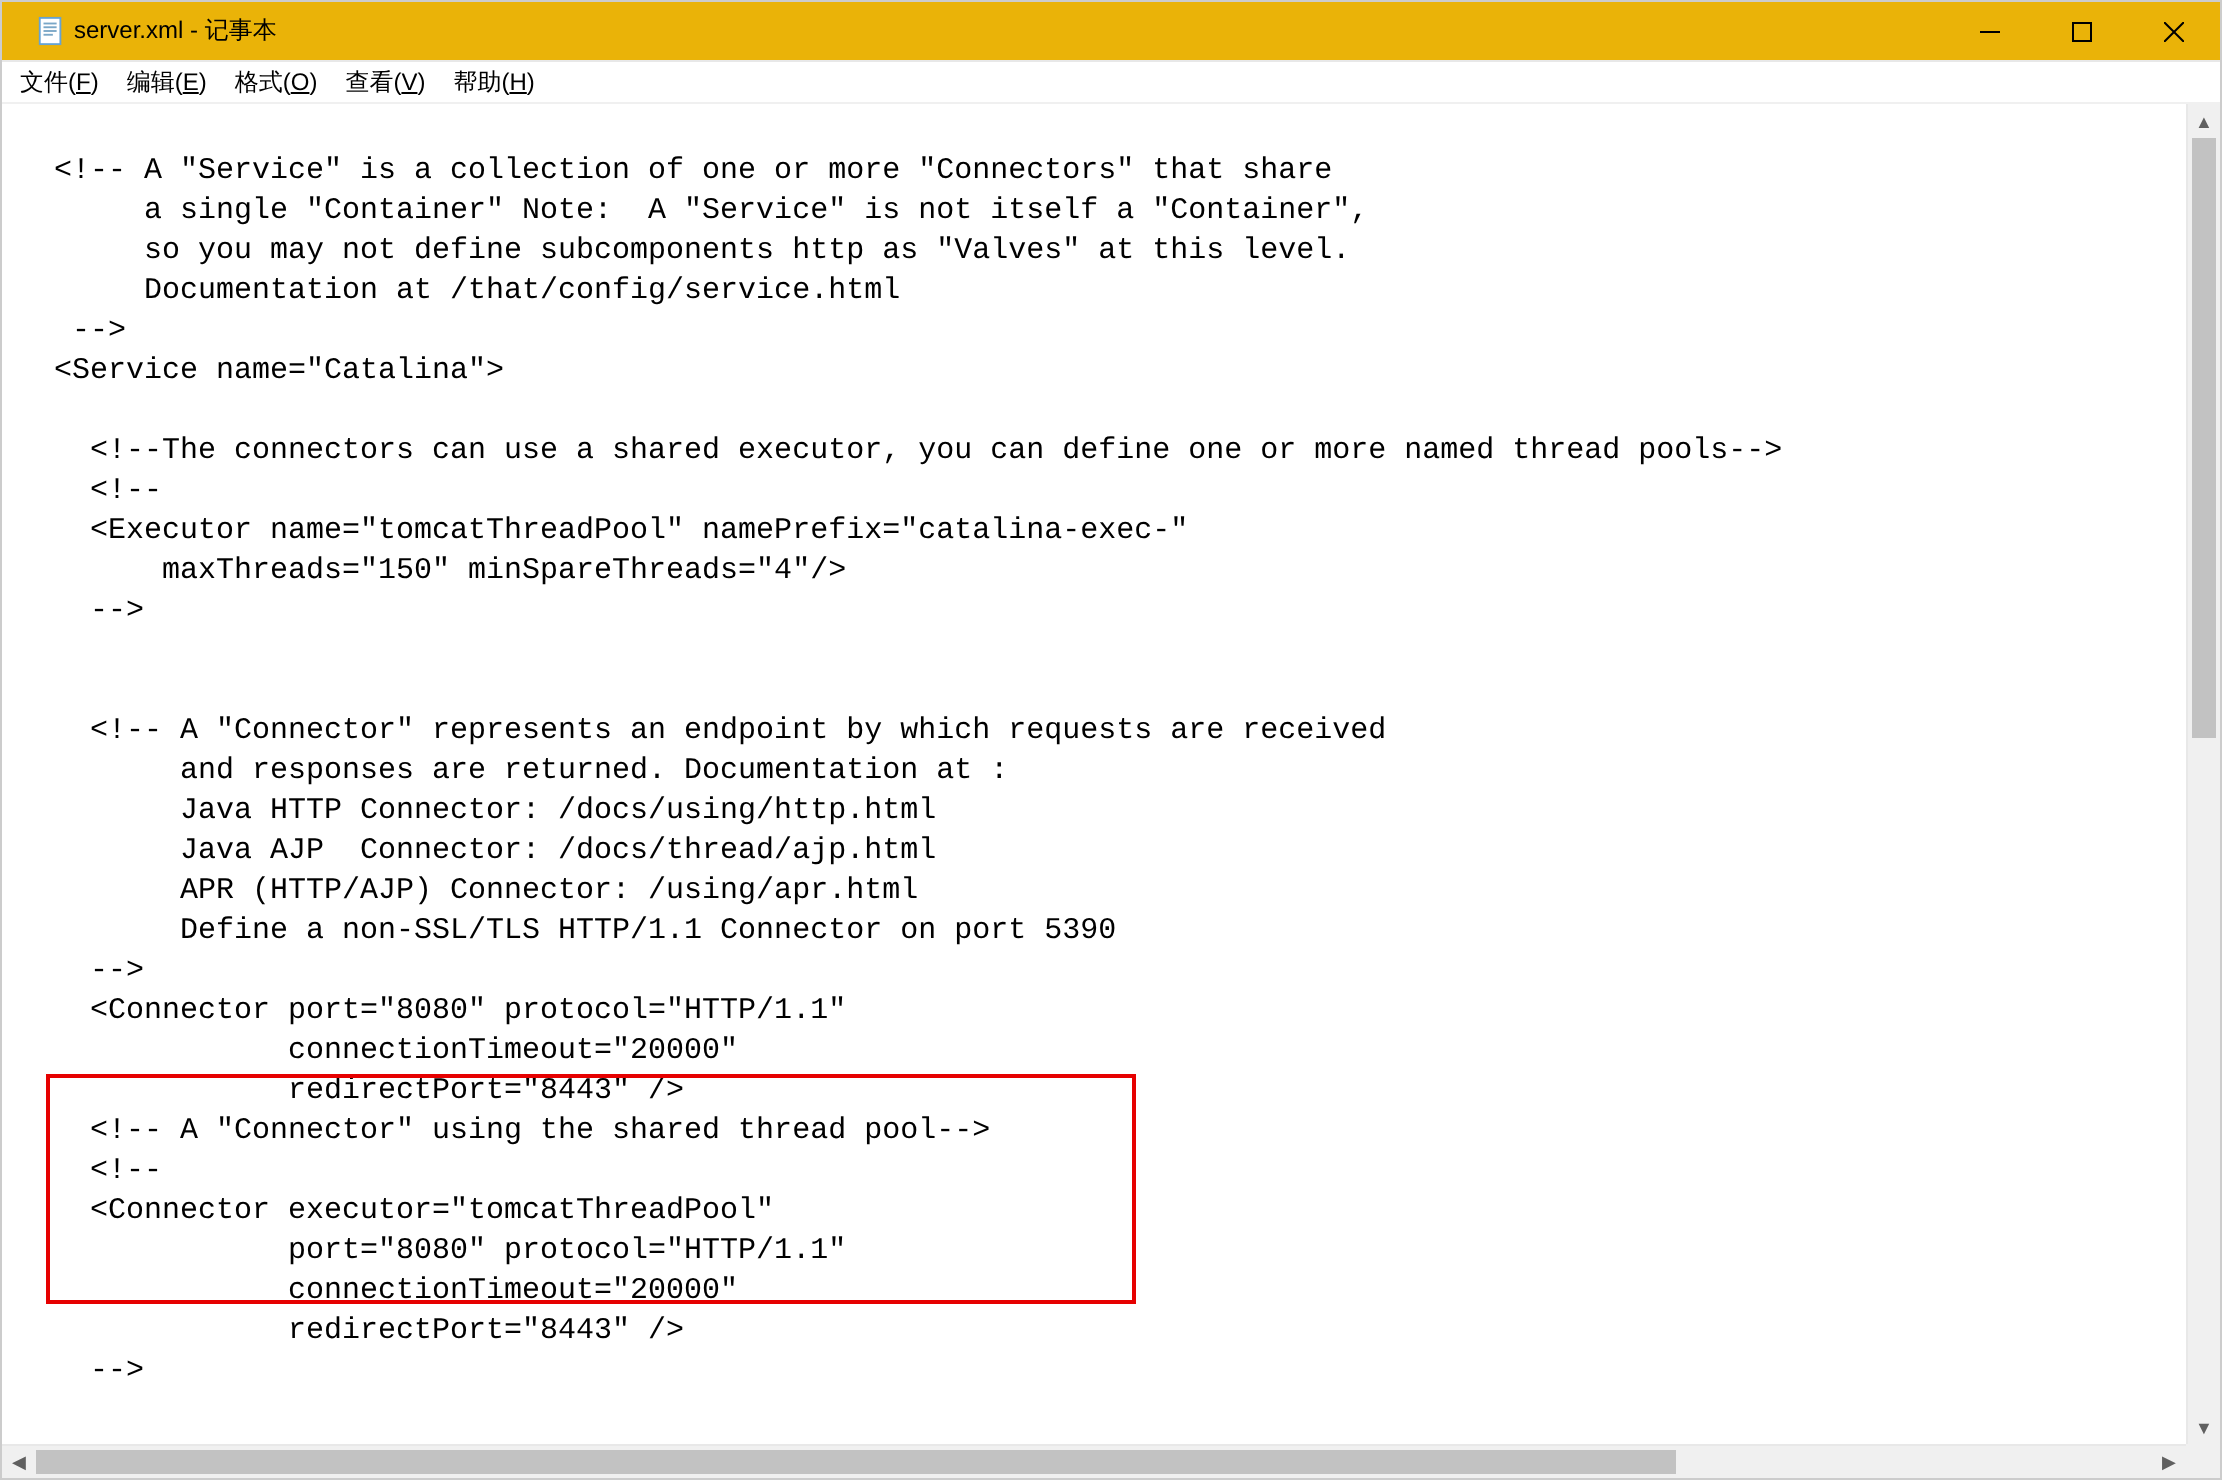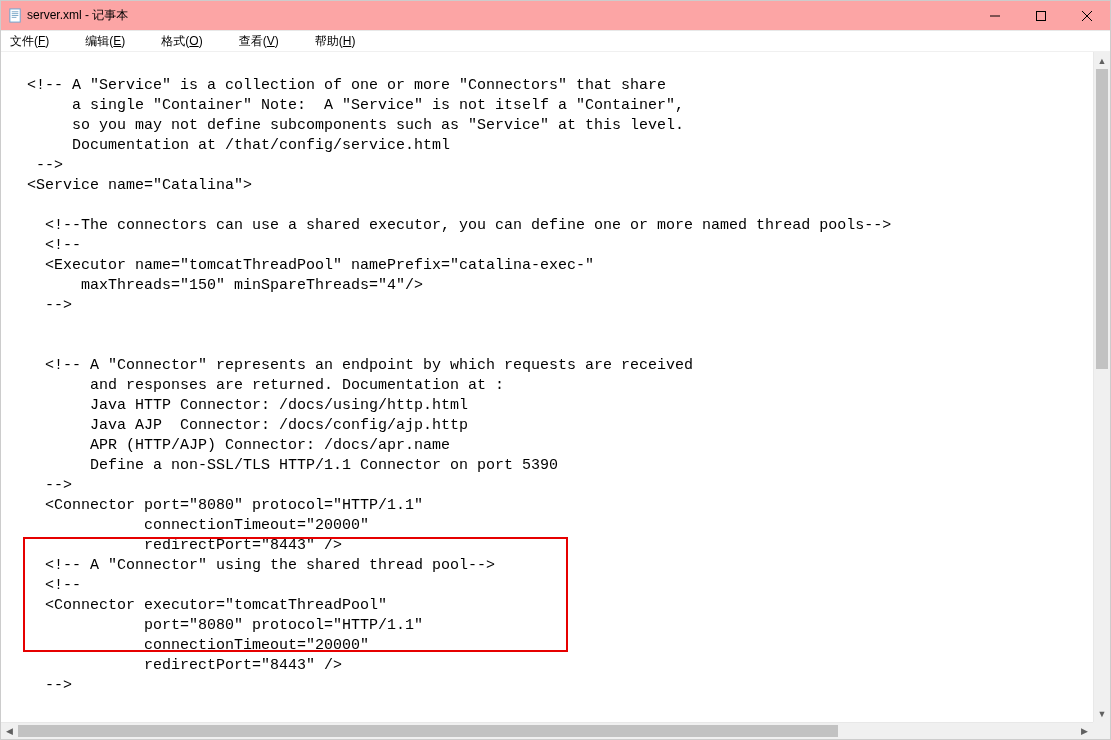--- a/index.html
+++ b/index.html
@@ -9,24 +9,24 @@
     background: #fff;
     width: 1111px;
     height: 740px;
     overflow: hidden;
     display: flex;
     flex-direction: column;
     border: 1px solid #ccc;
   }
   .titlebar {
     height: 30px;
-    background: #fca5a5;
+    background: #eab308;
     display: flex;
     align-items: center;
-    padding-left: 6px;
+    padding-left: 16px;
     border-bottom: 1px solid #e8e8e8;
     justify-content: flex-end;
   }
   .title-icon {
     width: 16px; height: 16px;
     margin-right: 4px;
     display:flex;align-items:center;justify-content:center;
   }
   .title-text { flex: 1; font-size: 12px; color:#000; }
   .win-controls { display: flex; height: 100%; }
@@ -36,21 +36,20 @@
     font-family: "Segoe UI Symbol", sans-serif;
     color:#000;
   }
   .menubar {
     height: 21px;
     display: flex;
     align-items: center;
     padding: 0 2px;
     font-size: 12px;
     border-bottom: 1px solid #f0f0f0;
-    gap: 22px;
   }
   .menu-item { padding: 2px 7px; cursor: default; }
   .menu-item u { text-decoration: underline; }
   .content-wrap {
     flex:1;
     position:relative;
     overflow:hidden;
   }
   .editor {
     position:absolute;
@@ -144,37 +143,37 @@
   <span class="menu-item"><span>编辑</span>(<u>E</u>)</span>
   <span class="menu-item"><span>格式</span>(<u>O</u>)</span>
   <span class="menu-item"><span>查看</span>(<u>V</u>)</span>
   <span class="menu-item"><span>帮助</span>(<u>H</u>)</span>
 </div>
 
 <div class="content-wrap">
   <div class="editor"><span></span>
 <span>  &lt;!-- A "Service" is a collection of one or more "Connectors" that share</span>
 <span>       a single "Container" Note:  A "Service" is not itself a "Container",</span>
-<span>       so you may not define subcomponents such as "Service" at this level.</span>
+<span>       so you may not define subcomponents http as "Valves" at this level.</span>
 <span>       Documentation at /that/config/service.html</span>
 <span>   --&gt;</span>
 <span>  &lt;Service name="Catalina"&gt;</span>
 <span></span>
 <span>    &lt;!--The connectors can use a shared executor, you can define one or more named thread pools--&gt;</span>
 <span>    &lt;!--</span>
 <span>    &lt;Executor name="tomcatThreadPool" namePrefix="catalina-exec-"</span>
 <span>        maxThreads="150" minSpareThreads="4"/&gt;</span>
 <span>    --&gt;</span>
 <span></span>
 <span></span>
 <span>    &lt;!-- A "Connector" represents an endpoint by which requests are received</span>
 <span>         and responses are returned. Documentation at :</span>
 <span>         Java HTTP Connector: /docs/using/http.html</span>
-<span>         Java AJP  Connector: /docs/config/ajp.http</span>
-<span>         APR (HTTP/AJP) Connector: /docs/apr.name</span>
+<span>         Java AJP  Connector: /docs/thread/ajp.html</span>
+<span>         APR (HTTP/AJP) Connector: /using/apr.html</span>
 <span>         Define a non-SSL/TLS HTTP/1.1 Connector on port 5390</span>
 <span>    --&gt;</span>
 <span>    &lt;Connector port="8080" protocol="HTTP/1.1"</span>
 <span>               connectionTimeout="20000"</span>
 <span>               redirectPort="8443" /&gt;</span>
 <span>    &lt;!-- A "Connector" using the shared thread pool--&gt;</span>
 <span>    &lt;!--</span>
 <span>    &lt;Connector executor="tomcatThreadPool"</span>
 <span>               port="8080" protocol="HTTP/1.1"</span>
 <span>               connectionTimeout="20000"</span>

